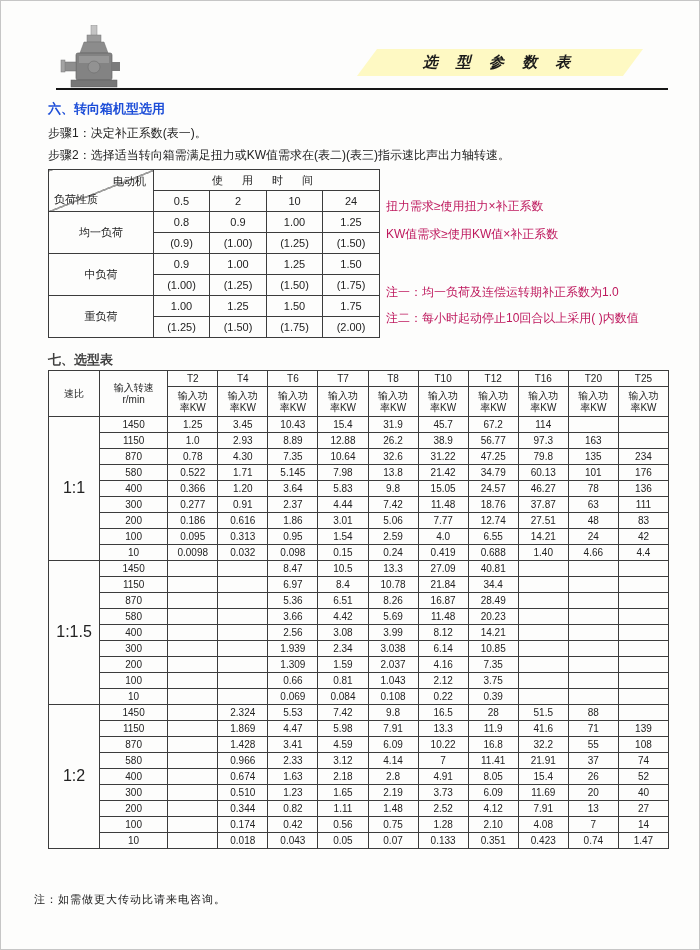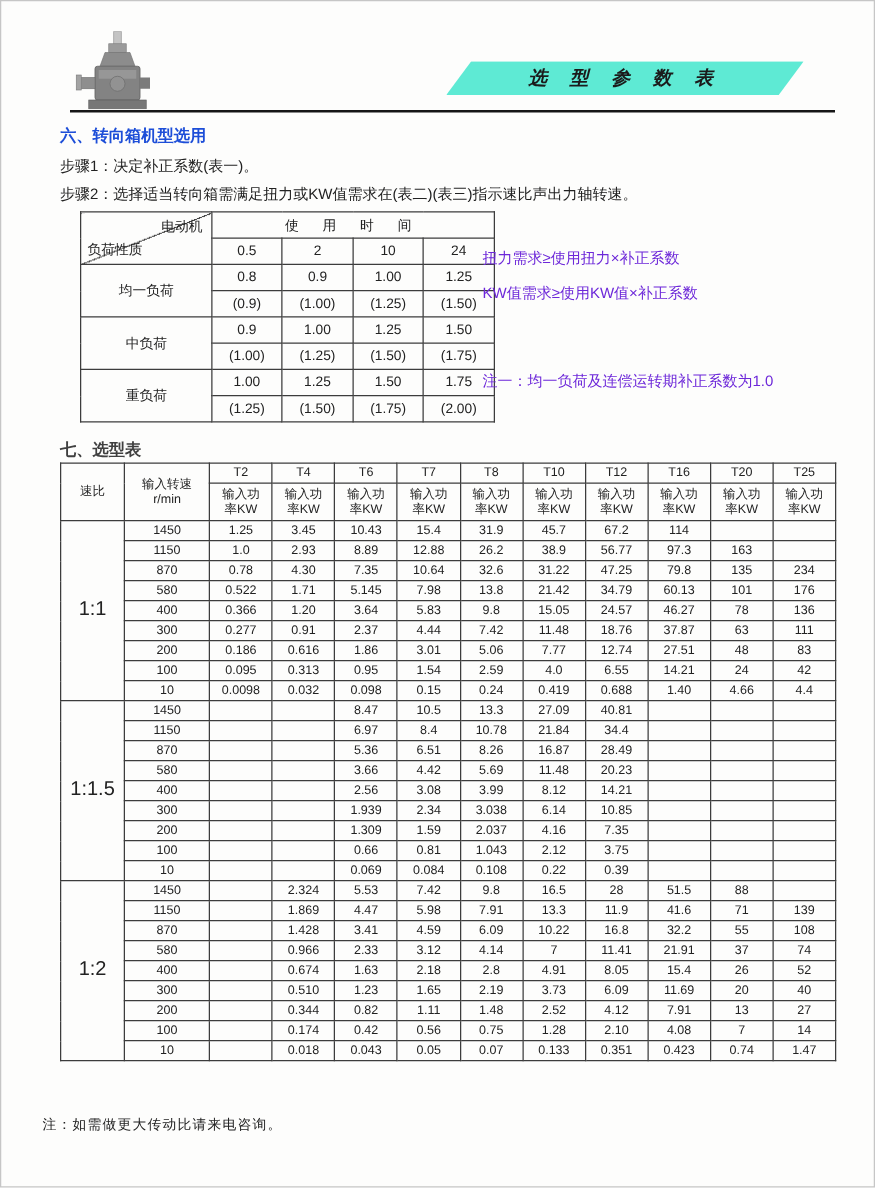--- a/index.html
+++ b/index.html
@@ -11,55 +11,55 @@
     font-family: "Liberation Sans", "DejaVu Sans", sans-serif;
     color: #222;
     overflow: hidden;
   }
   .abs { position: absolute; }
 
   
   #logo { left: 57px; top: 24px; width: 72px; height: 64px; }
   #banner {
     left: 356px; top: 48px; width: 286px; height: 27px;
-    background: #5eead4;
+    background: #fef9c3;
     clip-path: polygon(7% 0, 100% 0, 93% 100%, 0 100%);
     display: flex; align-items: center; justify-content: center;
   }
   #banner span {
     font-size: 15px; font-weight: bold; font-style: italic;
     letter-spacing: 7px; color: #1b1b1b; white-space: nowrap;
   }
   #rule { left: 55px; top: 87px; width: 612px; height: 2px; background: #161616; }
 
   
   #sec6 { left: 47px; top: 99px; font-size: 13px; font-weight: bold; color: #1d4ed8; }
   #step1 { left: 47px; top: 124px; font-size: 12px; }
   #step2 { left: 47px; top: 146px; font-size: 12px; }
 
   
   table { border-collapse: collapse; table-layout: fixed; }
   td { border: 1px solid #3c3c3c; text-align: center; vertical-align: middle; overflow: hidden; }
 
   
-  #t1 { left: 63px; top: 168px; width: 331px; font-size: 11px; padding-left: 12px; }
+  #t1 { left: 47px; top: 168px; width: 331px; font-size: 11px; padding-left: 12px; }
   #t1 td { height: 21px; }
   #t1 .diag {
     position: relative;
     background: linear-gradient(to bottom right, transparent 49.4%, #3c3c3c 49.4%, #3c3c3c 50.6%, transparent 50.6%);
   }
   #t1 .dt { position: absolute; top: 4px; right: 7px; font-size: 11px; }
   #t1 .db { position: absolute; bottom: 4px; left: 5px; font-size: 11px; }
   #t1 .uh { letter-spacing: 8px; }
 
   
-  #side { left: 385px; top: 197px; width: 300px; font-size: 12px; color: #6d28d9; }
+  #side { left: 385px; top: 197px; width: 300px; font-size: 12px; color: #be185d; }
   #side .formula { margin-bottom: 11px; line-height: 17px; }
   #side .note { line-height: 26px; }
-  #side #note1 { margin-top: 49px; }
+  #side #note1 { margin-top: 36px; }
 
   
   #sec7 { left: 47px; top: 350px; font-size: 13px; font-weight: bold; color: #404040; }
 
   
   #t2 { left: 47px; top: 369px; width: 621px; font-size: 10px; }
   #t2 td { height: 16px; padding: 0 1px; line-height: 1.15; }
   #t2 tr.subhead td { height: 30px; }
   #t2 td.ratio { font-size: 16px; }
 
@@ -155,20 +155,21 @@
         <td>(1.75)</td>
         <td>(2.00)</td>
       </tr>
     </tbody>
   </table>
 
 <div id="side" class="abs">
   <div class="formula">扭力需求≥使用扭力×补正系数</div>
   <div class="formula">KW值需求≥使用KW值×补正系数</div>
   <div class="note" id="note1">注一：均一负荷及连偿运转期补正系数为1.0</div>
+  <div class="note">注二：每小时起动停止10回合以上采用( )内数值</div>
 </div>
 
 <div id="sec7" class="abs">七、选型表</div>
 
 <table id="t2" class="abs">
     <colgroup>
       <col style="width:51px">
       <col style="width:68px">
       <col style="width:50px">
       <col style="width:50px">

